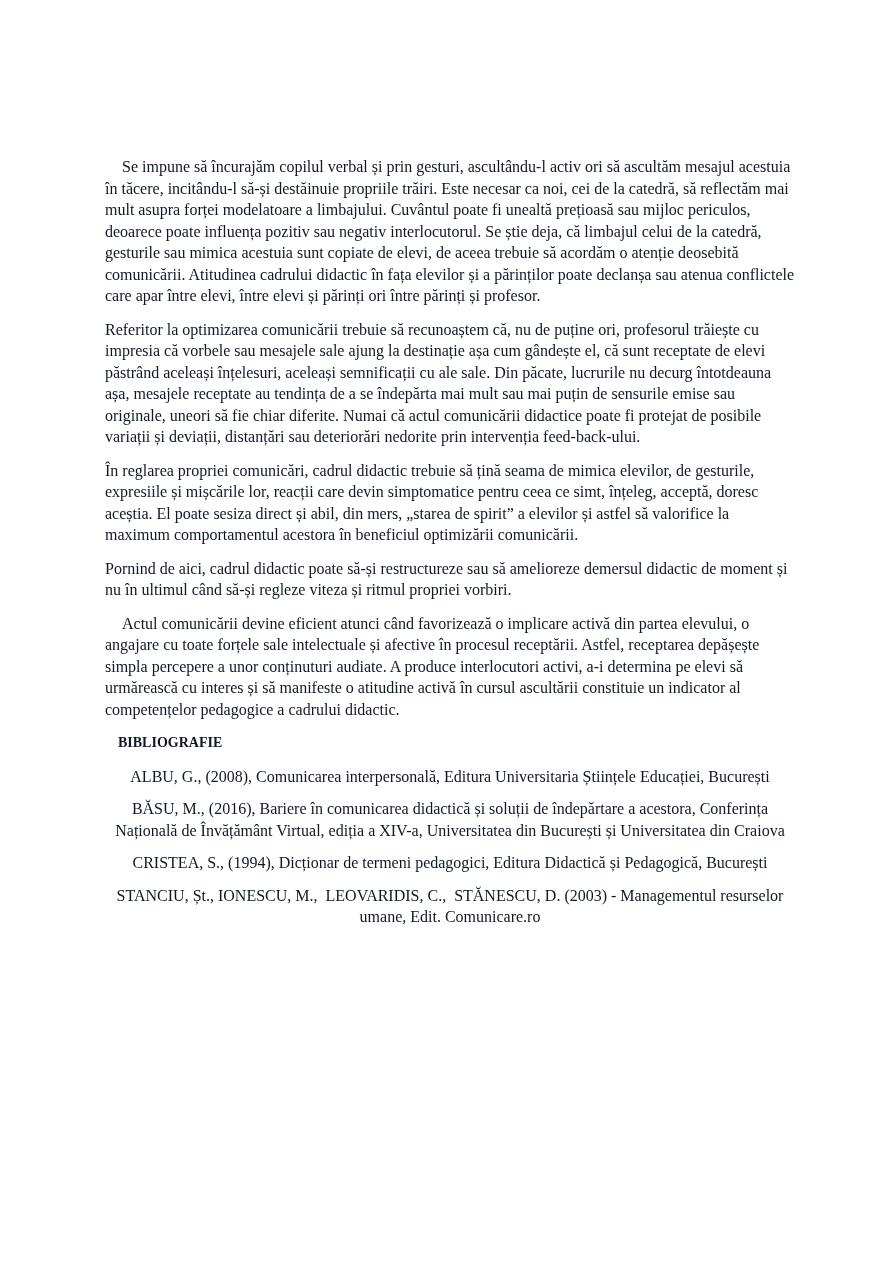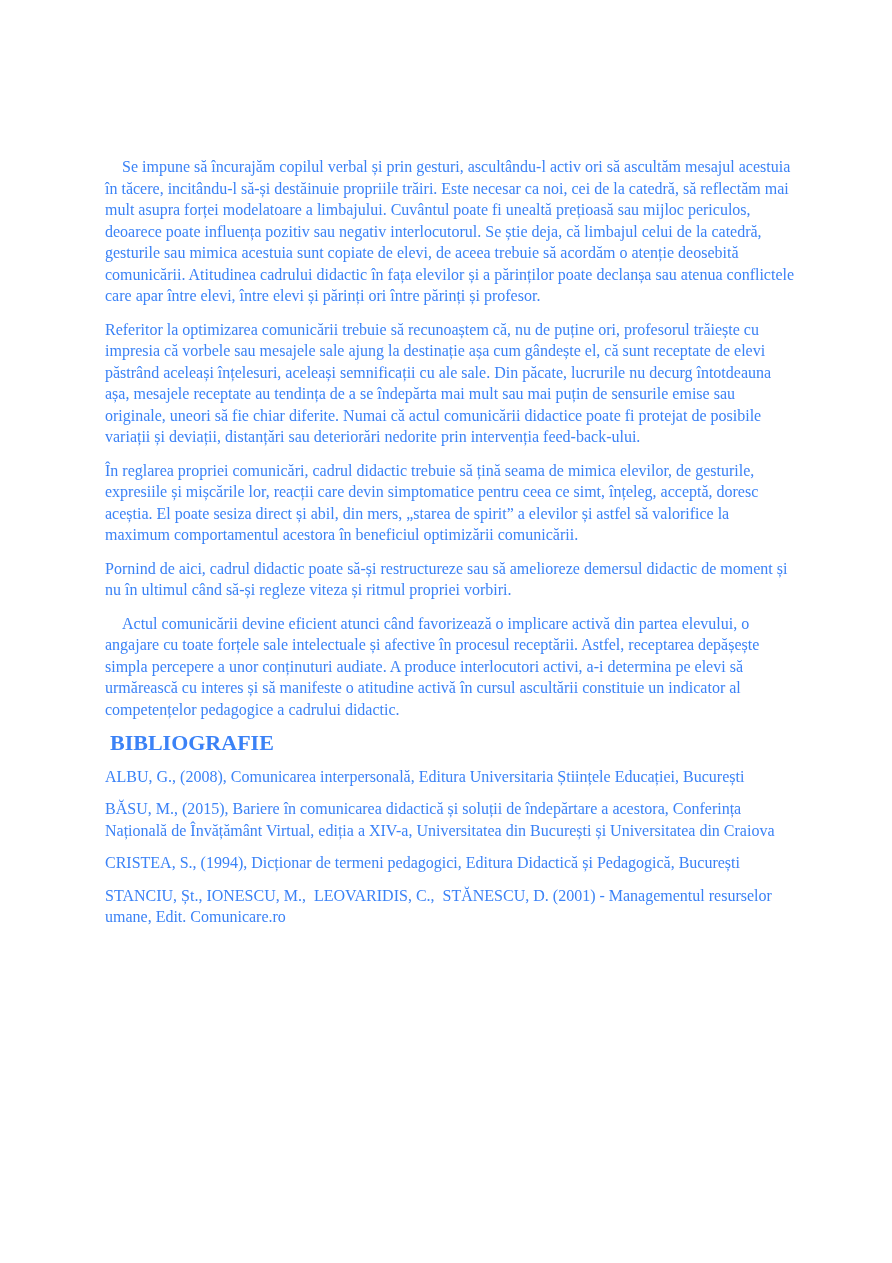--- a/index.html
+++ b/index.html
@@ -12,42 +12,43 @@
     height: 1263px;
     position: relative;
     font-family: "Liberation Serif", "DejaVu Serif", serif;
     overflow: hidden;
   }
   .page-content {
     position: absolute;
     top: 156px;
     left: 105px;
     width: 690px;
-    color: #3b82f6;
+    color: #0f172a;
     font-size: 16px;
     line-height: 21.5px;
     text-align: left;
   }
   .para {
     margin: 0 0 12px 0;
     white-space: pre-wrap;
   }
   .para.first-line-indent {
     text-indent: 17px;
   }
   .bib-heading {
-    font-size: 22px;
+    font-size: 14px;
     font-weight: bold;
-    margin: 2px 0 12px 0;
+    margin: 2px 0 12px 8px;
     padding-left: 5px;
     line-height: 21.5px;
   }
   .bib-entry {
     margin: 0 0 11px 0;
     white-space: pre-wrap;
+    text-align: center;
   }
 </style>
 </head>
 <body>
 
 <div class="page-content">
 
   <p class="para first-line-indent">Se impune să încurajăm copilul verbal și prin gesturi, ascultându-l activ ori să ascultăm mesajul acestuia în tăcere, incitându-l să-și destăinuie propriile trăiri. Este necesar ca noi, cei de la catedră, să reflectăm mai mult asupra forței modelatoare a limbajului. Cuvântul poate fi unealtă prețioasă sau mijloc periculos, deoarece poate influența pozitiv sau negativ interlocutorul. Se știe deja, că limbajul celui de la catedră, gesturile sau mimica acestuia sunt copiate de elevi, de aceea trebuie să acordăm o atenție deosebită comunicării. Atitudinea cadrului didactic în fața elevilor și a părinților poate declanșa sau atenua conflictele care apar între elevi, între elevi și părinți ori între părinți și profesor.</p>
 
   <p class="para">Referitor la optimizarea comunicării trebuie să recunoaștem că, nu de puține ori, profesorul trăiește cu impresia că vorbele sau mesajele sale ajung la destinație așa cum gândește el, că sunt receptate de elevi păstrând aceleași înțelesuri, aceleași semnificații cu ale sale. Din păcate, lucrurile nu decurg întotdeauna așa, mesajele receptate au tendința de a se îndepărta mai mult sau mai puțin de sensurile emise sau originale, uneori să fie chiar diferite. Numai că actul comunicării didactice poate fi protejat de posibile variații și deviații, distanțări sau deteriorări nedorite prin intervenția feed-back-ului.</p>
@@ -55,20 +56,20 @@
   <p class="para">În reglarea propriei comunicări, cadrul didactic trebuie să țină seama de mimica elevilor, de gesturile, expresiile și mișcările lor, reacții care devin simptomatice pentru ceea ce simt, înțeleg, acceptă, doresc aceștia. El poate sesiza direct și abil, din mers, „starea de spirit” a elevilor și astfel să valorifice la maximum comportamentul acestora în beneficiul optimizării comunicării.</p>
 
   <p class="para">Pornind de aici, cadrul didactic poate să-și restructureze sau să amelioreze demersul didactic de moment și nu în ultimul când să-și regleze viteza și ritmul propriei vorbiri.</p>
 
   <p class="para first-line-indent">Actul comunicării devine eficient atunci când favorizează o implicare activă din partea elevului, o angajare cu toate forțele sale intelectuale și afective în procesul receptării. Astfel, receptarea depășește simpla percepere a unor conținuturi audiate. A produce interlocutori activi, a-i determina pe elevi să urmărească cu interes și să manifeste o atitudine activă în cursul ascultării constituie un indicator al competențelor pedagogice a cadrului didactic.</p>
 
   <h2 class="bib-heading">BIBLIOGRAFIE</h2>
 
   <p class="bib-entry">ALBU, G., (2008), Comunicarea interpersonală, Editura Universitaria Științele Educației, București</p>
 
-  <p class="bib-entry">BĂSU, M., (2015), Bariere în comunicarea didactică și soluții de îndepărtare a acestora, Conferința Națională de Învățământ Virtual, ediția a XIV-a, Universitatea din București și Universitatea din Craiova</p>
+  <p class="bib-entry">BĂSU, M., (2016), Bariere în comunicarea didactică și soluții de îndepărtare a acestora, Conferința Națională de Învățământ Virtual, ediția a XIV-a, Universitatea din București și Universitatea din Craiova</p>
 
   <p class="bib-entry">CRISTEA, S., (1994), Dicționar de termeni pedagogici, Editura Didactică și Pedagogică, București</p>
 
 
-  <p class="bib-entry">STANCIU, Șt., IONESCU, M.,  LEOVARIDIS, C.,  STĂNESCU, D. (2001) - Managementul resurselor umane, Edit. Comunicare.ro</p>
+  <p class="bib-entry">STANCIU, Șt., IONESCU, M.,  LEOVARIDIS, C.,  STĂNESCU, D. (2003) - Managementul resurselor umane, Edit. Comunicare.ro</p>
 
 </div>
 
 </body></html>

